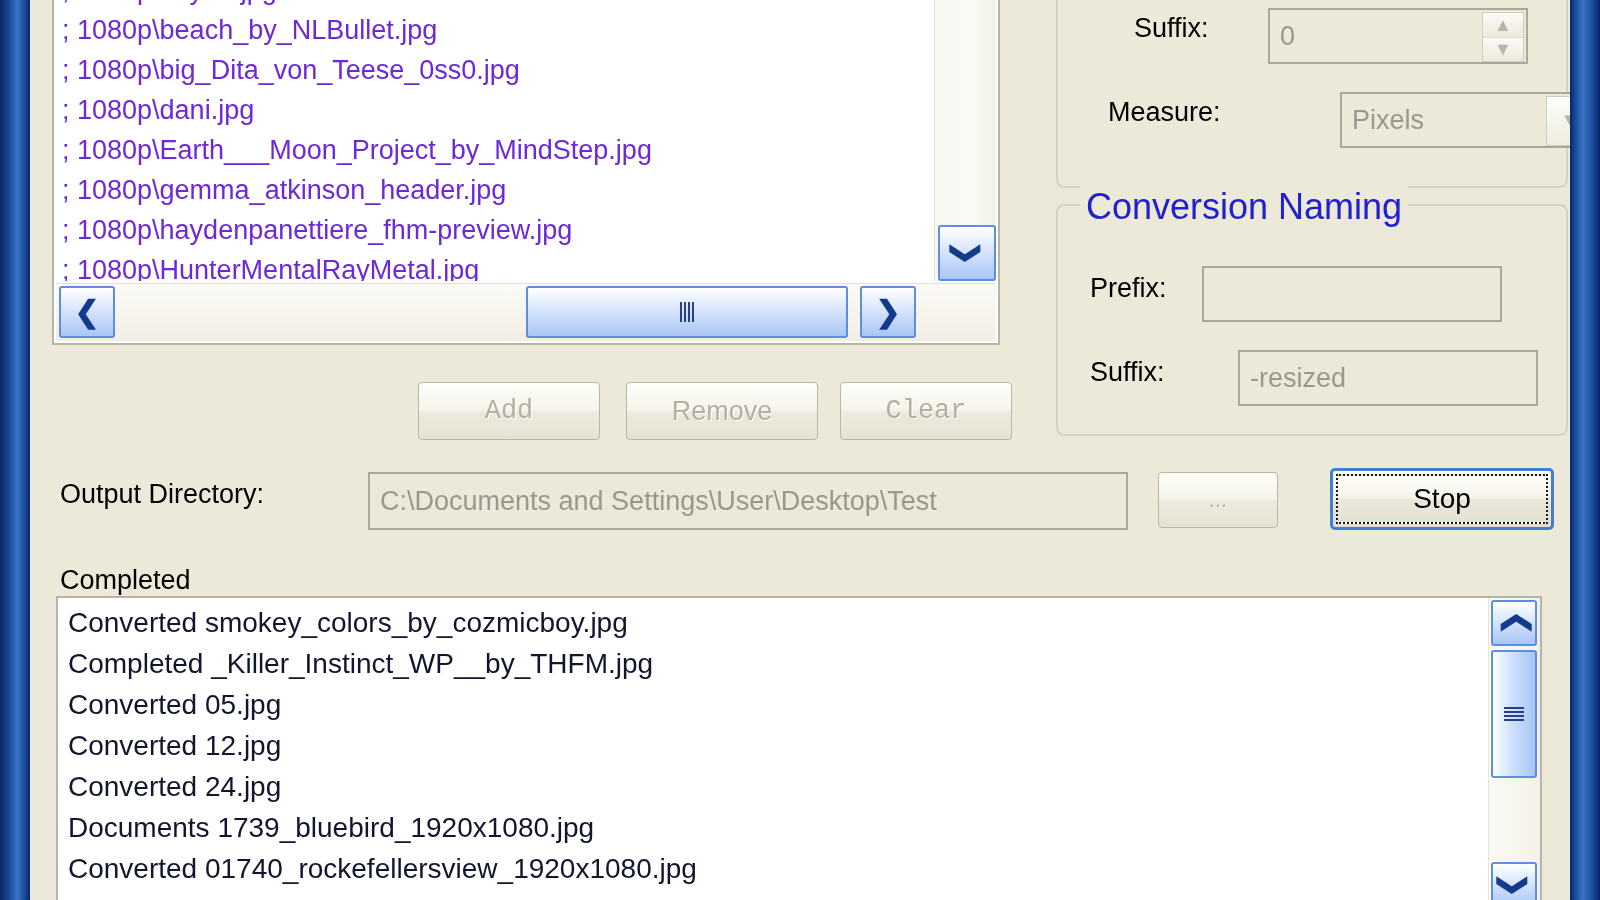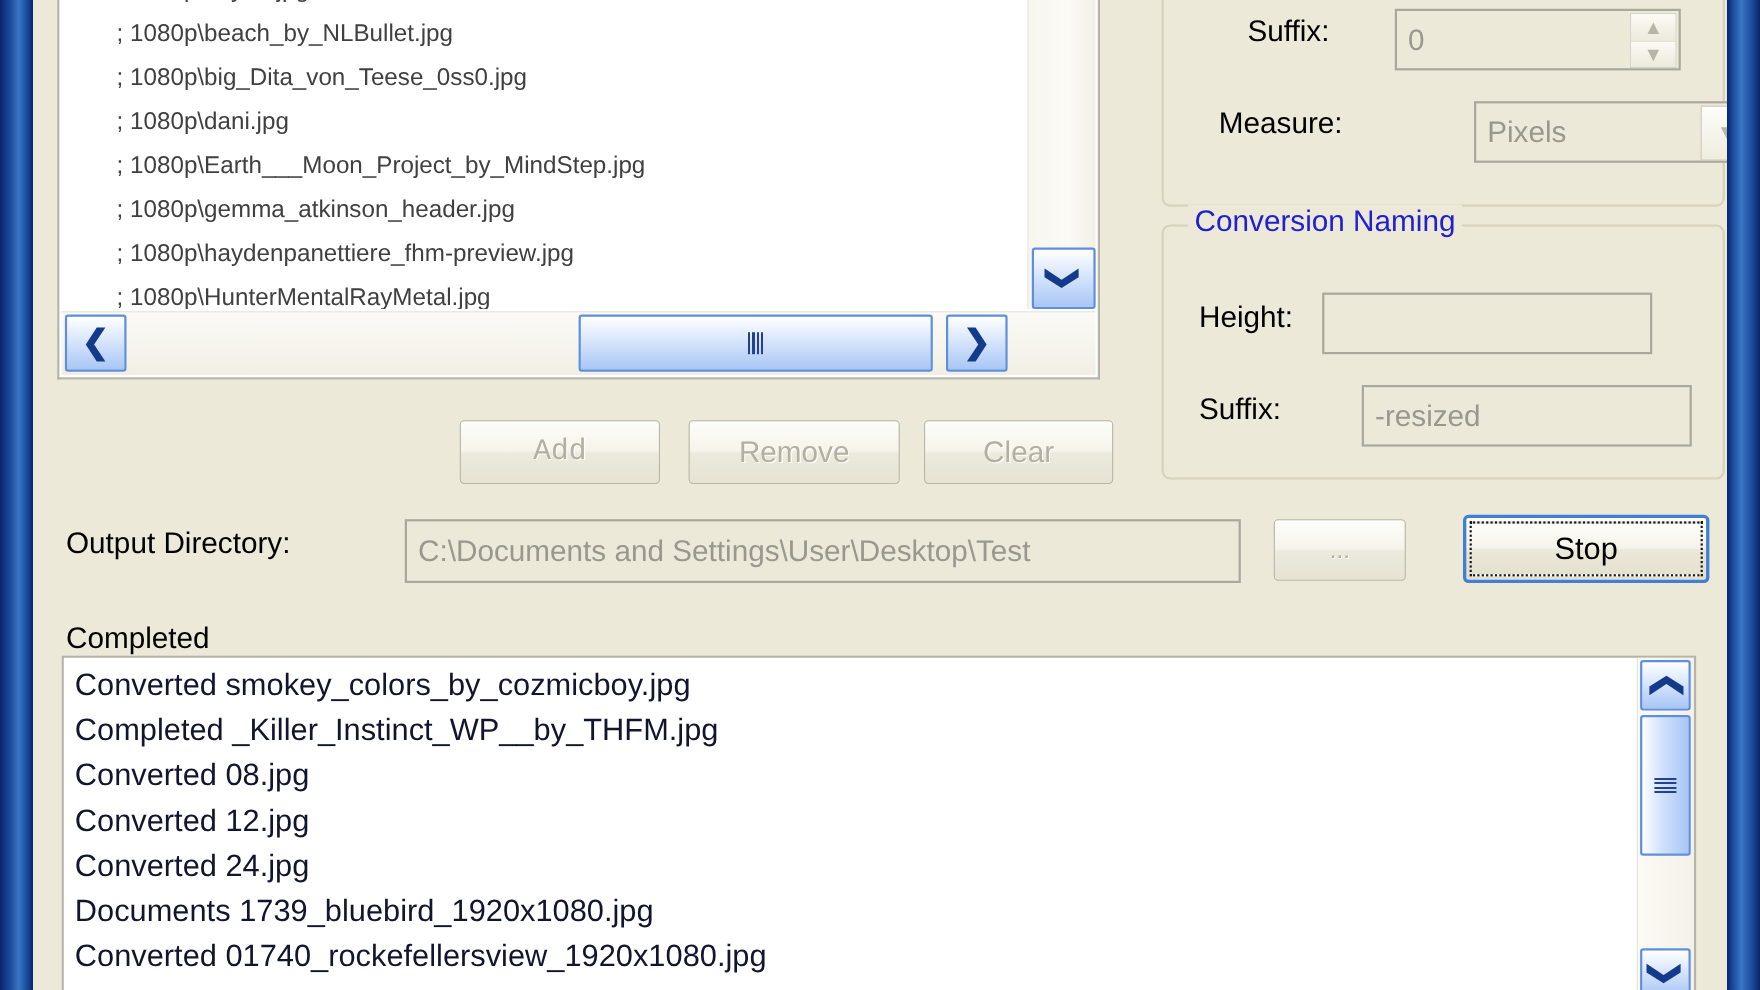--- a/index.html
+++ b/index.html
@@ -55,26 +55,25 @@
     border-top: none;
   }
   #filelist-items {
     position: absolute;
     left: 0; top: 0;
     right: 64px; bottom: 62px;
     overflow: hidden;
     padding-left: 8px;
   }
   .file-row {
-    color: #404040;
-    font-size: 22px;
+    color: #6d28d9;
+    font-size: 27px;
     line-height: 40px;
     white-space: nowrap;
     letter-spacing: 0px;
-    margin-left: 44px;
   }
   .file-row.clipped-top { margin-top: -20px; }
 
   
   #filelist-vscroll {
     position: absolute;
     right: 2px; top: 0;
     width: 62px; bottom: 62px;
     background: linear-gradient(to right,#f7f6f0,#fbfaf5 60%,#f2f0e6);
     border-left: 1px solid #e6e3d4;
@@ -123,21 +122,21 @@
     background: linear-gradient(to bottom,#fdfdfa 0%,#f6f4ea 48%,#eceadd 52%,#e6e3d3 100%);
     border: 1px solid #b9b6a7;
     border-radius: 4px;
     font-size: 27px;
     color: #b3b0a2;
     display: flex; align-items: center; justify-content: center;
     text-shadow: 1px 1px 0 #ffffff;
   }
   #btn-add    { left: 388px; top: 382px; width: 182px; height: 58px; font-family: Liberation Mono, monospace; }
   #btn-remove { left: 596px; top: 382px; width: 192px; height: 58px; }
-  #btn-clear  { left: 810px; top: 382px; width: 172px; height: 58px; }
+  #btn-clear  { left: 810px; top: 382px; width: 172px; height: 58px; font-family: Liberation Mono, monospace; }
   #btn-browse { left: 1128px; top: 472px; width: 120px; height: 56px; font-size: 22px; }
 
   #btn-stop-wrap {
     position: absolute;
     left: 1300px; top: 468px; width: 224px; height: 62px;
     border: 3px solid #3f7fd4;
     border-radius: 5px;
     background: linear-gradient(to bottom,#fdfdfb,#f3f1e6 48%,#e9e6d8 52%,#e2dfcf);
     padding: 3px;
   }
@@ -154,21 +153,21 @@
     position: absolute;
     border: 2px solid #d6d2bc;
     border-radius: 8px;
   }
   .group-legend {
     position: absolute;
     top: -20px; left: 22px;
     background: #ece9d8;
     padding: 0 6px;
     color: #2020d0;
-    font-size: 27px;
+    font-size: 36px;
     white-space: nowrap;
   }
   #gb-size   { left: 1026px; top: -130px; width: 512px; height: 318px; }
   #gb-naming { left: 1026px; top: 204px;  width: 512px; height: 232px; }
 
   
   .textbox {
     position: absolute;
     background: #ece9d8;
     border: 2px solid #aaa89c;
@@ -312,21 +311,21 @@
     <span class="lbl" style="left:1078px; top:96px;">Measure:</span>
     <div class="textbox" id="inp-measure">
       <span>Pixels</span>
       <div id="combo-measure-btn">▼</div>
     </div>
 
     <div class="groupbox" id="gb-naming">
       <span class="group-legend">Conversion Naming</span>
     </div>
 
-    <span class="lbl" style="left:1060px; top:272px;">Height:</span>
+    <span class="lbl" style="left:1060px; top:272px;">Prefix:</span>
     <div class="textbox" id="inp-prefix">
       <span></span>
     </div>
 
     <span class="lbl" style="left:1060px; top:356px;">Suffix:</span>
     <div class="textbox" id="inp-suffix">
       <span>-resized</span>
     </div>
 
     <span class="lbl" style="left:30px; top:478px;">Output Directory:</span>
@@ -338,21 +337,21 @@
     <div id="btn-stop-wrap">
       <div id="btn-stop">Stop</div>
     </div>
 
     <span class="lbl" style="left:30px; top:564px;text-align:center;">Completed</span>
 
     <div id="completed-box">
       <div id="completed-items">
         <div class="comp-row">Converted smokey_colors_by_cozmicboy.jpg</div>
         <div class="comp-row">Completed _Killer_Instinct_WP__by_THFM.jpg</div>
-        <div class="comp-row">Converted 08.jpg</div>
+        <div class="comp-row">Converted 05.jpg</div>
         <div class="comp-row">Converted 12.jpg</div>
         <div class="comp-row">Converted 24.jpg</div>
         <div class="comp-row">Documents 1739_bluebird_1920x1080.jpg</div>
         <div class="comp-row">Converted 01740_rockefellersview_1920x1080.jpg</div>
       </div>
 
       <div id="completed-vscroll">
         <div class="sb-btn" id="cp-up">
           <span class="sb-chev">❯</span>
         </div>

